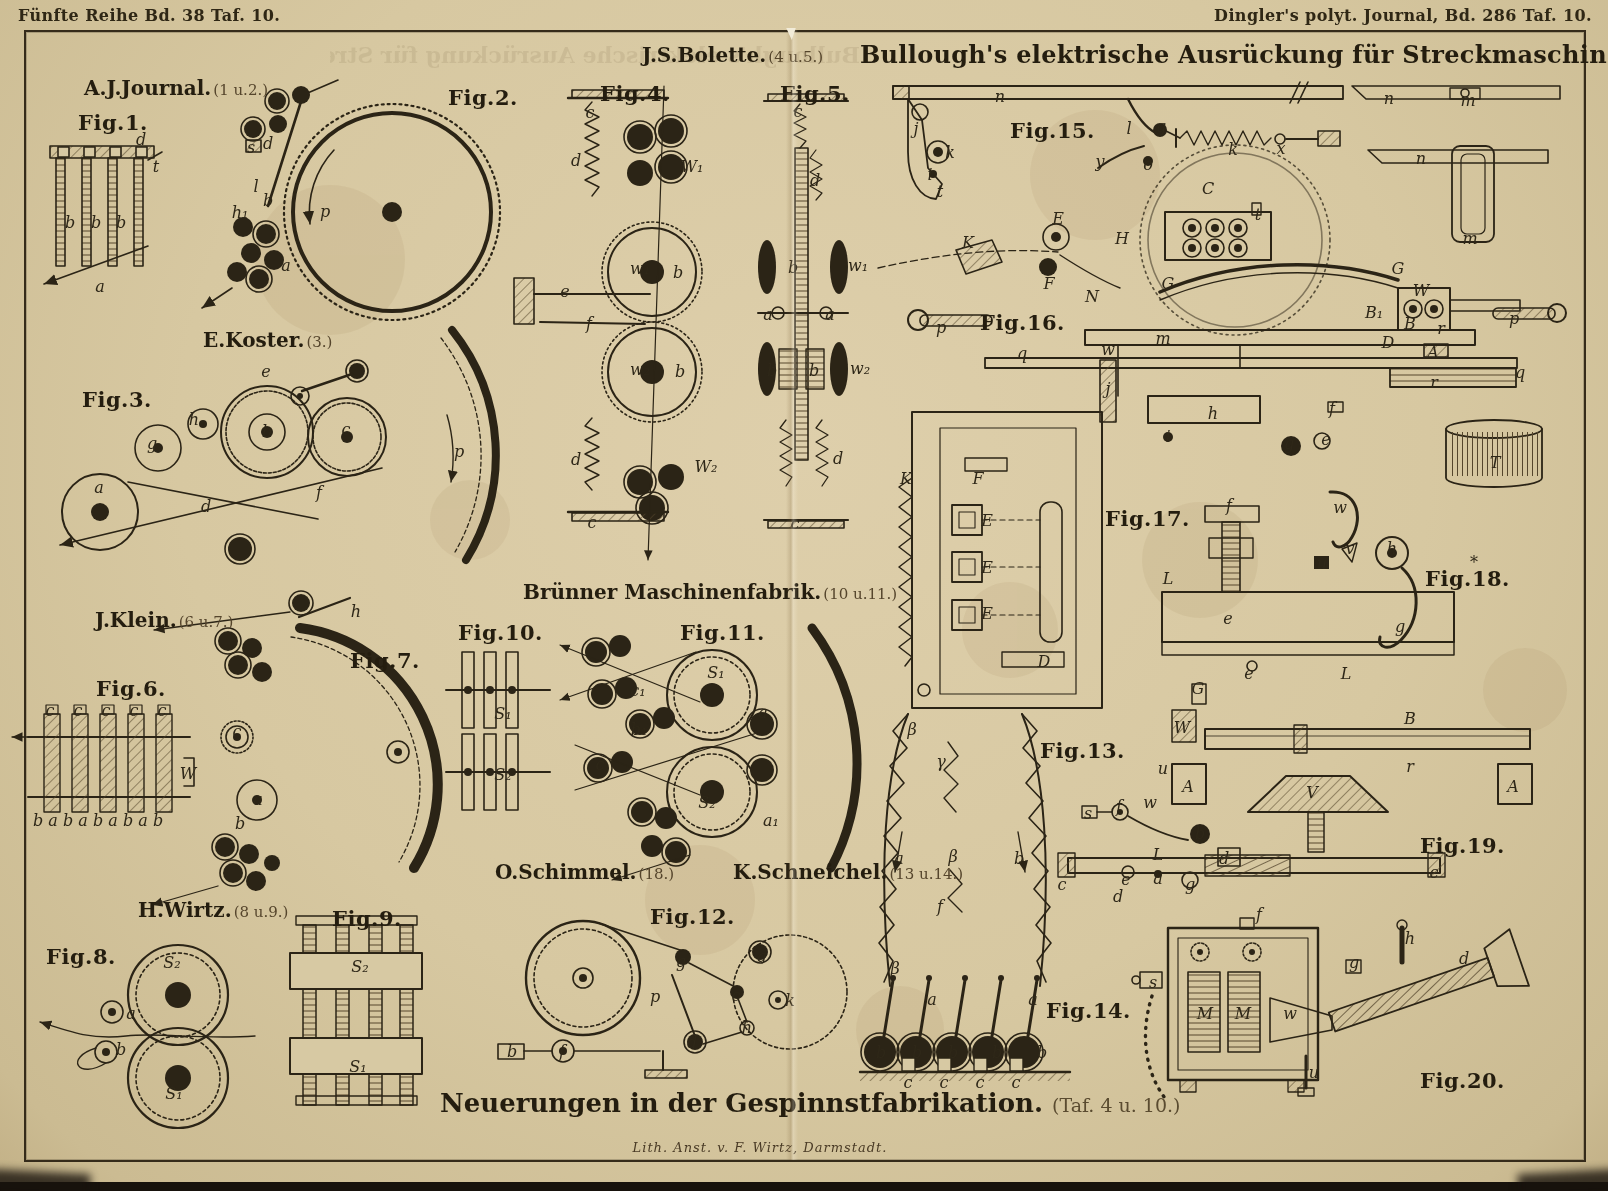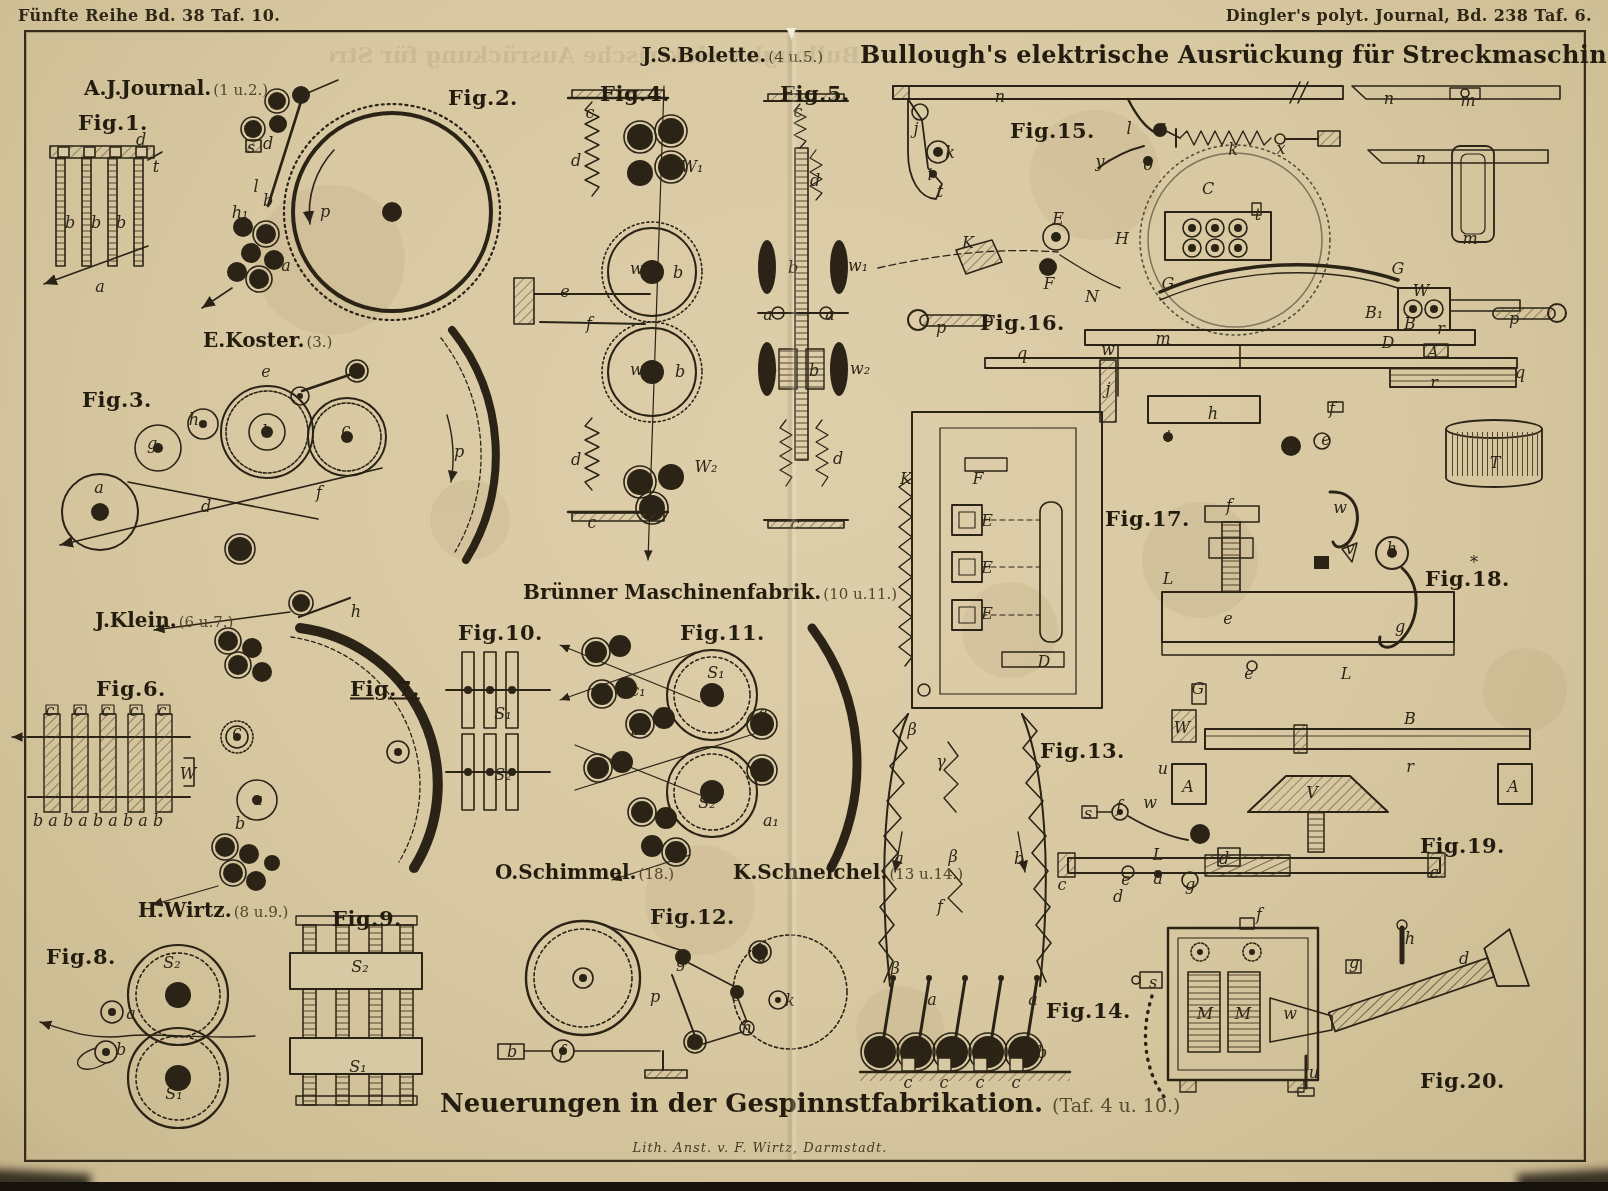--- a/index.html
+++ b/index.html
@@ -71,21 +71,21 @@
   }
   .scan-corner.bl{left:-30px;bottom:-6px;transform:rotate(3deg);}
   .scan-corner.br{right:-30px;bottom:-6px;transform:rotate(-3deg);}
 </style>
 </head>
 <body>
 
 <div class="frame"></div>
 
 <div class="margin-text left">Fünfte Reihe Bd. 38 Taf. 10.</div>
-<div class="margin-text right">Dingler's polyt. Journal, Bd. 238 Taf. 6.</div>
+<div class="margin-text right">Dingler's polyt. Journal, Bd. 286 Taf. 10.</div>
 
 <div class="ghost">Bullough's elektrische Ausrückung für Streckmaschinen.</div>
 
 <div class="plate-title">
   <span>Bullough's elektrische Ausrückung für Streckmaschinen.</span>
   
 </div>
 
 <svg id="drawings" width="1608" height="1191" viewBox="0 0 1608 1191" fill="none" stroke="#2b2416" stroke-width="1.6" stroke-linecap="round" stroke-linejoin="round">
   <defs>
@@ -600,21 +600,21 @@
   </g>
 </svg>
 
 <div id="label-layer">
     <span class="fig-label" style="left: 78px; top: 122px;">Fig.1.</span>
     <span class="fig-label" style="left: 448px; top: 97px;">Fig.2.</span>
     <span class="fig-label" style="left: 82px; top: 399px;">Fig.3.</span>
     <span class="fig-label" style="left: 600px; top: 93px;">Fig.4.</span>
     <span class="fig-label" style="left: 780px; top: 93px;">Fig.5.</span>
     <span class="fig-label" style="left: 96px; top: 688px;">Fig.6.</span>
-    <span class="fig-label" style="left: 350px; top: 688px; text-decoration: underline;">Fig.7.</span>
+    <span class="fig-label" style="left: 350px; top: 660px;">Fig.7.</span>
     <span class="fig-label" style="left: 46px; top: 956px;">Fig.8.</span>
     <span class="fig-label" style="left: 332px; top: 918px;">Fig.9.</span>
     <span class="fig-label" style="left: 458px; top: 632px;">Fig.10.</span>
     <span class="fig-label" style="left: 680px; top: 632px;">Fig.11.</span>
     <span class="fig-label" style="left: 650px; top: 916px;">Fig.12.</span>
     <span class="fig-label" style="left: 1040px; top: 750px;">Fig.13.</span>
     <span class="fig-label" style="left: 1046px; top: 1010px;">Fig.14.</span>
     <span class="fig-label" style="left: 1010px; top: 130px;">Fig.15.</span>
     <span class="fig-label" style="left: 980px; top: 322px;">Fig.16.</span>
     <span class="fig-label" style="left: 1105px; top: 518px;">Fig.17.</span>

